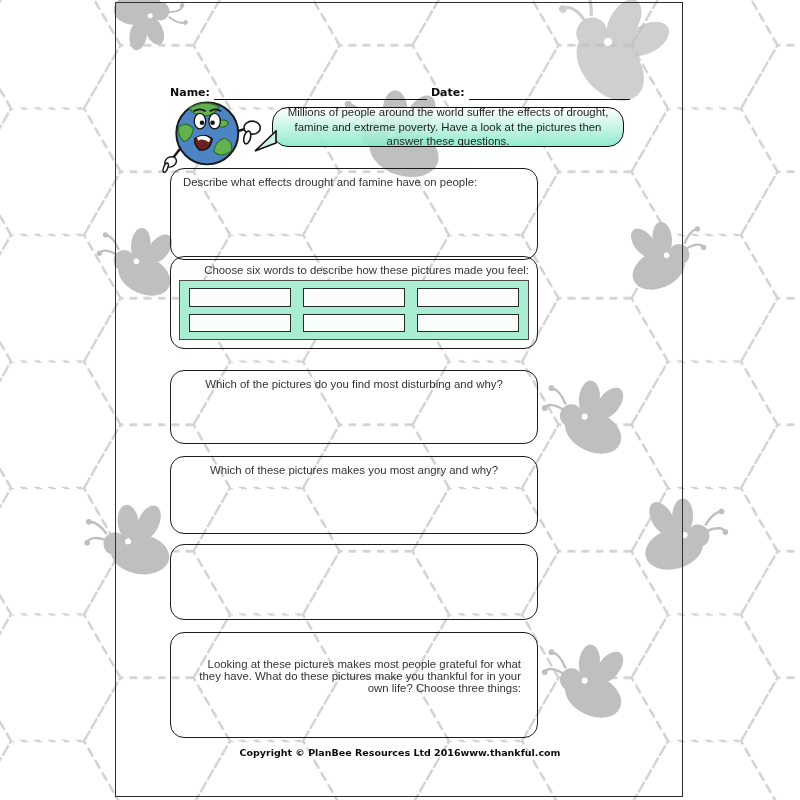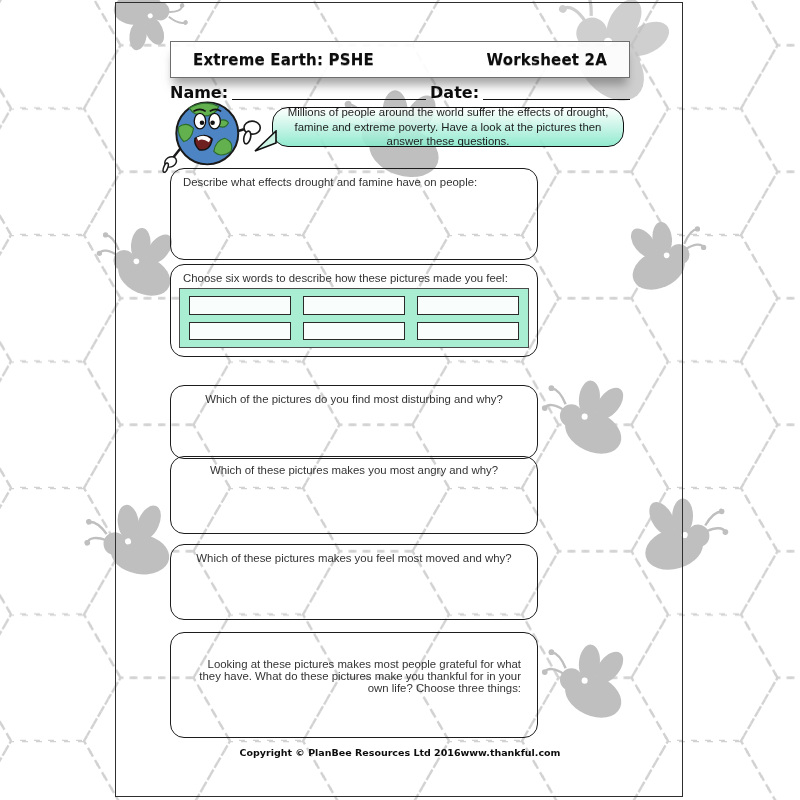--- a/index.html
+++ b/index.html
@@ -13,21 +13,21 @@
 
   .header-box{position:absolute;left:170px;top:41px;width:460px;height:37px;z-index:3;
               background:rgba(255,255,255,.9);border:1px solid #6e6e6e;
               box-shadow:0 10px 9px -3px rgba(95,95,95,.55);
               display:flex;align-items:center;justify-content:space-between;
               padding:0 22px;box-sizing:border-box;}
   .header-box .t{font-size:15px;letter-spacing:.2px;text-shadow:0 1px 0 rgba(0,0,0,.3);}
 
   .name-row{position:absolute;left:170px;top:84px;width:460px;height:16px;z-index:3;
             display:flex;align-items:flex-end;}
-  .name-row .lbl{font-size:16px;line-height:14px;}
+  .name-row .lbl{font-size:11px;line-height:14px;}
   .write-line{border-bottom:1.6px solid #111;height:13px;flex:1;margin:0 4px;}
   .write-line.name{flex:1.32;}
   .write-line.date{flex:1.0;margin-right:0;}
 
   .earth{position:absolute;left:160px;top:94px;width:106px;height:82px;z-index:4;}
 
   .bubble{position:absolute;left:272px;top:107px;width:352px;height:40px;z-index:3;
           border:1.6px solid #0f0f0f;border-radius:16px;
           background:linear-gradient(rgba(255,255,255,.88),rgba(134,232,202,.9));
           display:flex;align-items:center;justify-content:center;text-align:center;
@@ -35,23 +35,23 @@
   .bubble-tail{position:absolute;left:-20px;top:22px;}
 
   .qbox{position:absolute;left:170px;width:368px;z-index:3;box-sizing:border-box;
         border:1.6px solid #1c1c1c;border-radius:14px;background:transparent;
         font-size:11.4px;color:#333;padding:7px 12px;display:flex;flex-direction:column;}
   .qbox .qtext{flex:0 0 auto;}
   .qbox .answer{flex:1;}
   .q-left{text-align:left;}
   .q-center{text-align:center;}
   .q1{top:168px;height:92px;}
-  .q2{top:264px;height:93px;padding:7px 8px 8px 8px;}
+  .q2{top:256px;height:93px;padding:7px 8px 8px 8px;text-align:right;}
   .q2 .qtext{padding-left:4px;}
-  .q3{top:370px;height:74px;margin-top:15px;}
+  .q3{top:370px;height:74px;}
   .q4{top:456px;height:78px;}
   .q5{top:544px;height:76px;}
   .q6{top:632px;height:106px;padding:25px 16px;text-align:right;}
 
   .word-grid{margin-top:4px;background:#a9edd3;border:1px solid #4a4a4a;height:64px;
              box-sizing:border-box;padding:7px 9px;display:grid;
              grid-template-columns:repeat(3,1fr);grid-template-rows:1fr 1fr;gap:7px 12px;}
   .word-cell{background:rgba(255,255,255,.93);border:1.8px solid #2a2a2a;box-sizing:border-box;}
 
   .footer{position:absolute;left:170px;top:747px;width:460px;z-index:3;
@@ -116,24 +116,20 @@
     </svg>
   <svg class="bee" style="left:634px;top:490px;width:95px;height:95px;transform:scaleX(-1) rotate(-8deg);">
       <use href="#bee"></use>
     </svg>
   <svg class="bee" style="left:540px;top:636px;width:95px;height:95px;">
       <use href="#bee"></use>
     </svg>
 
   <div class="page-frame"></div>
 
-  <div class="header-box">
-    <span class="cartoon t">Extreme Earth: PSHE</span>
-    <span class="cartoon t">Worksheet 2A</span>
-  </div>
 
   <div class="name-row">
     <span class="cartoon lbl">Name:</span>
     <span class="write-line name"></span>
     <span class="cartoon lbl">Date:</span>
     <span class="write-line date"></span>
   </div>
 
   <svg class="earth" viewBox="0 0 130 100">
     <path d="M30 60 L16 78" stroke="#1a1a1a" stroke-width="3" fill="none"></path>
@@ -193,21 +189,20 @@
     <div class="qtext">Which of the pictures do you find most disturbing and why?</div>
     <div class="answer"></div>
   </div>
 
   <div class="qbox q4 q-center">
     <div class="qtext">Which of these pictures makes you most angry and why?</div>
     <div class="answer"></div>
   </div>
 
   <div class="qbox q5 q-center">
-    <div class="qtext">Which of these pictures makes you feel most moved and why?</div>
     <div class="answer"></div>
   </div>
 
   <div class="qbox q6 q-center">
     <div class="qtext">Looking at these pictures makes most people grateful for what they have. What do these pictures make you thankful for in your own life? Choose three things:</div>
     <div class="answer"></div>
   </div>
 
   <div class="footer">
     <span class="cartoon f">Copyright © PlanBee Resources Ltd 2016</span>

